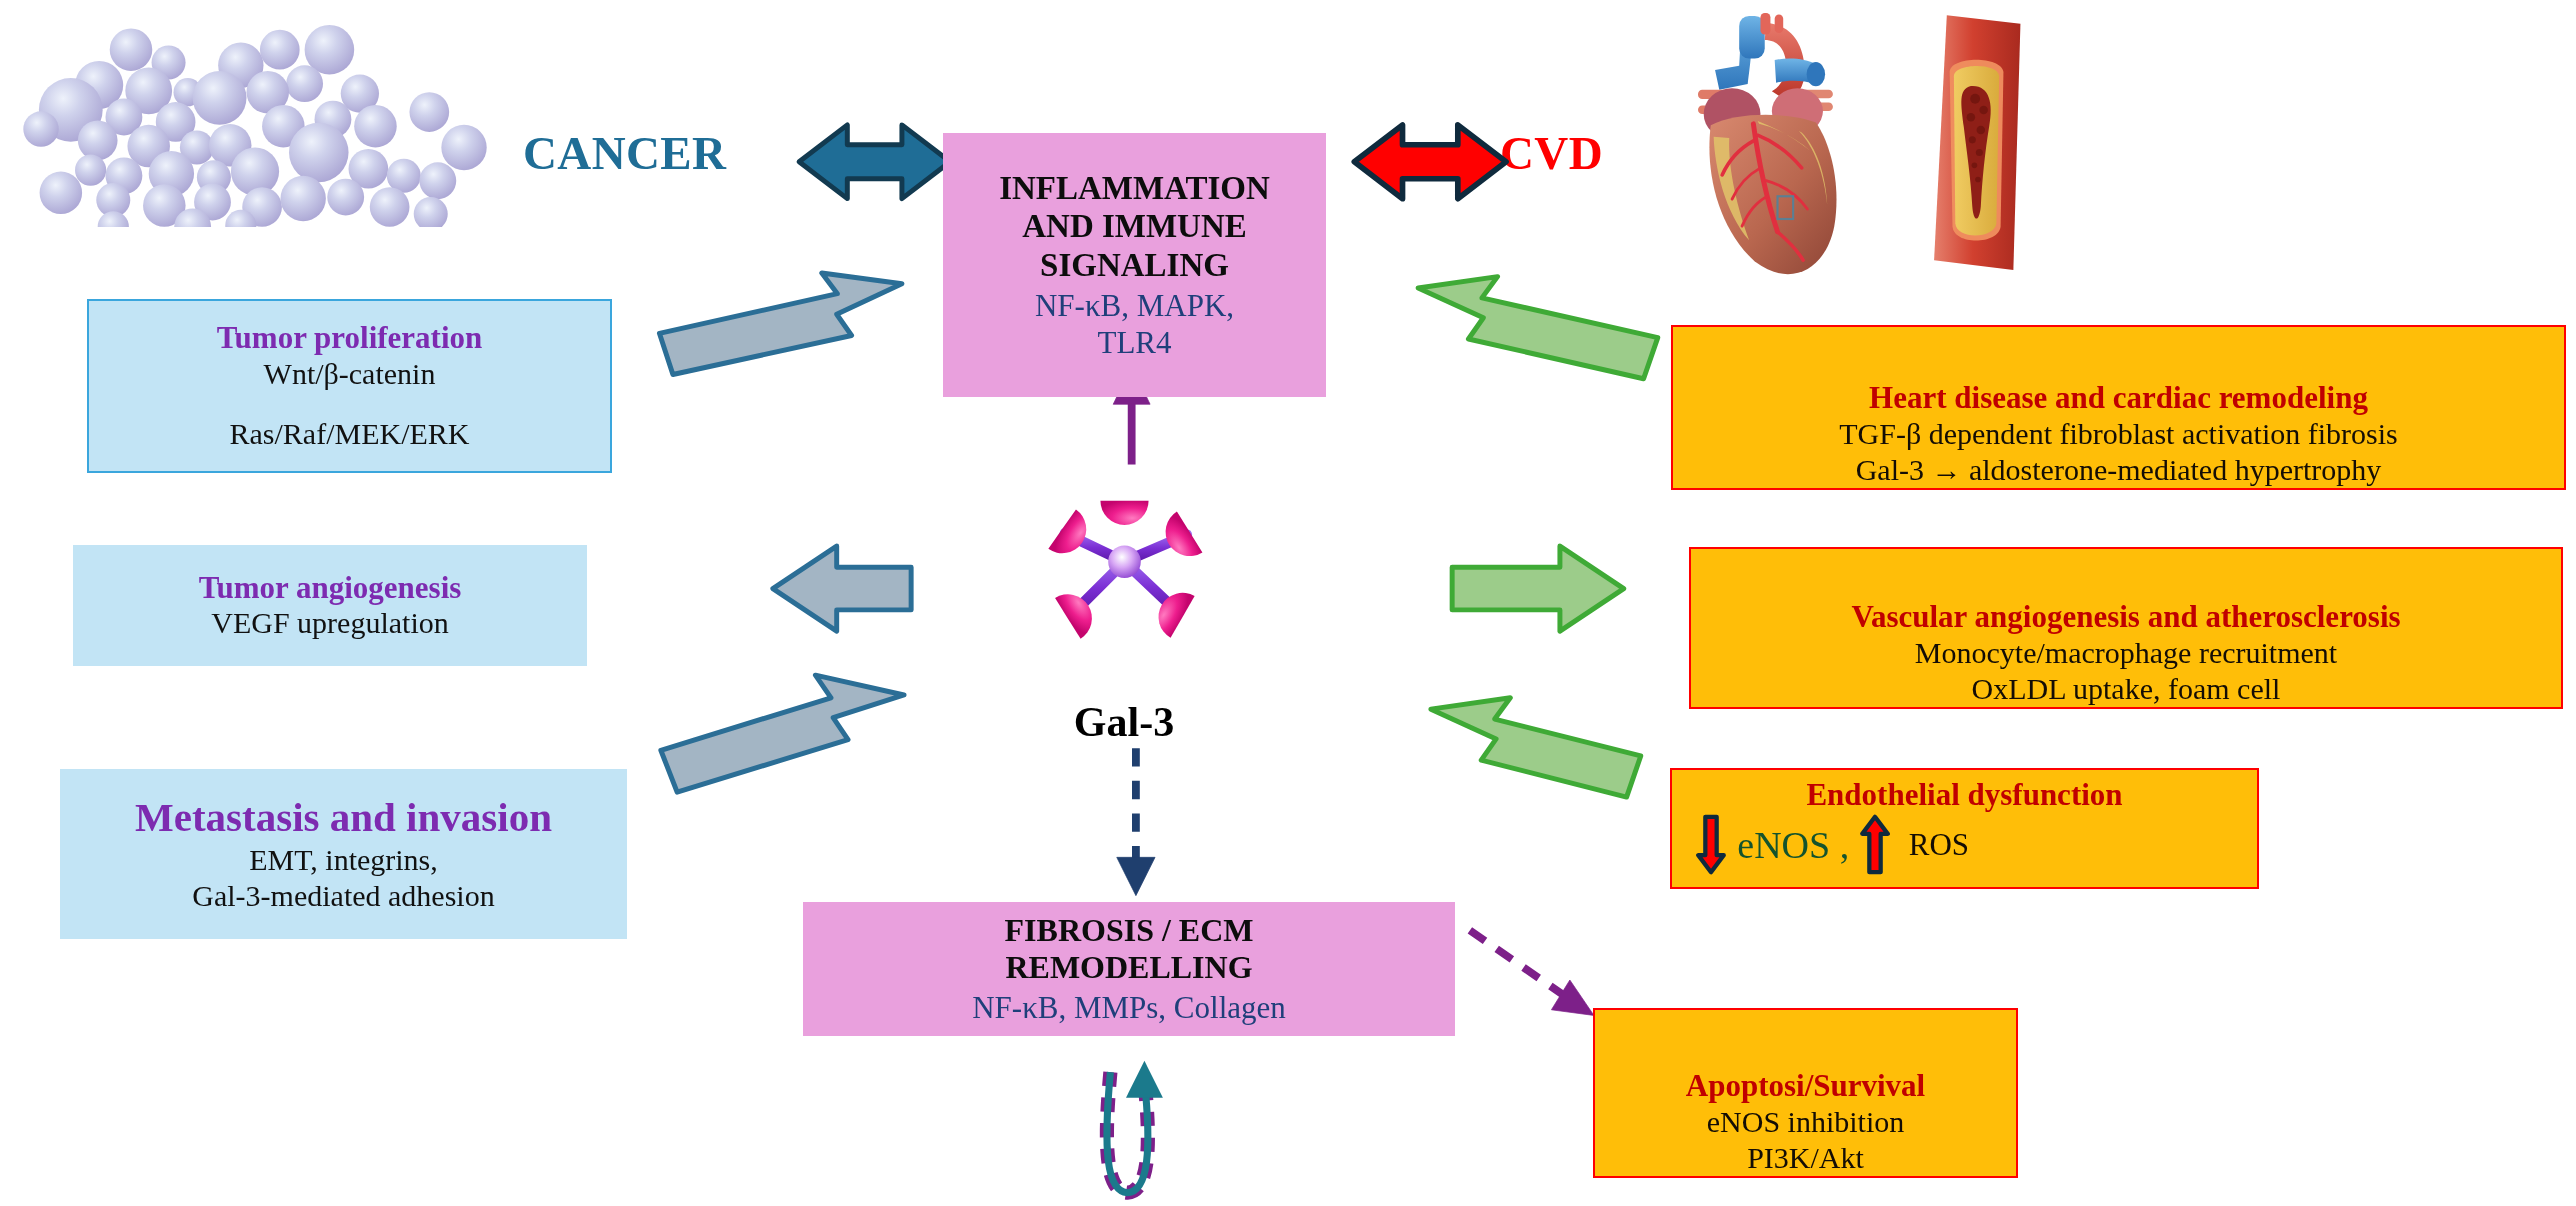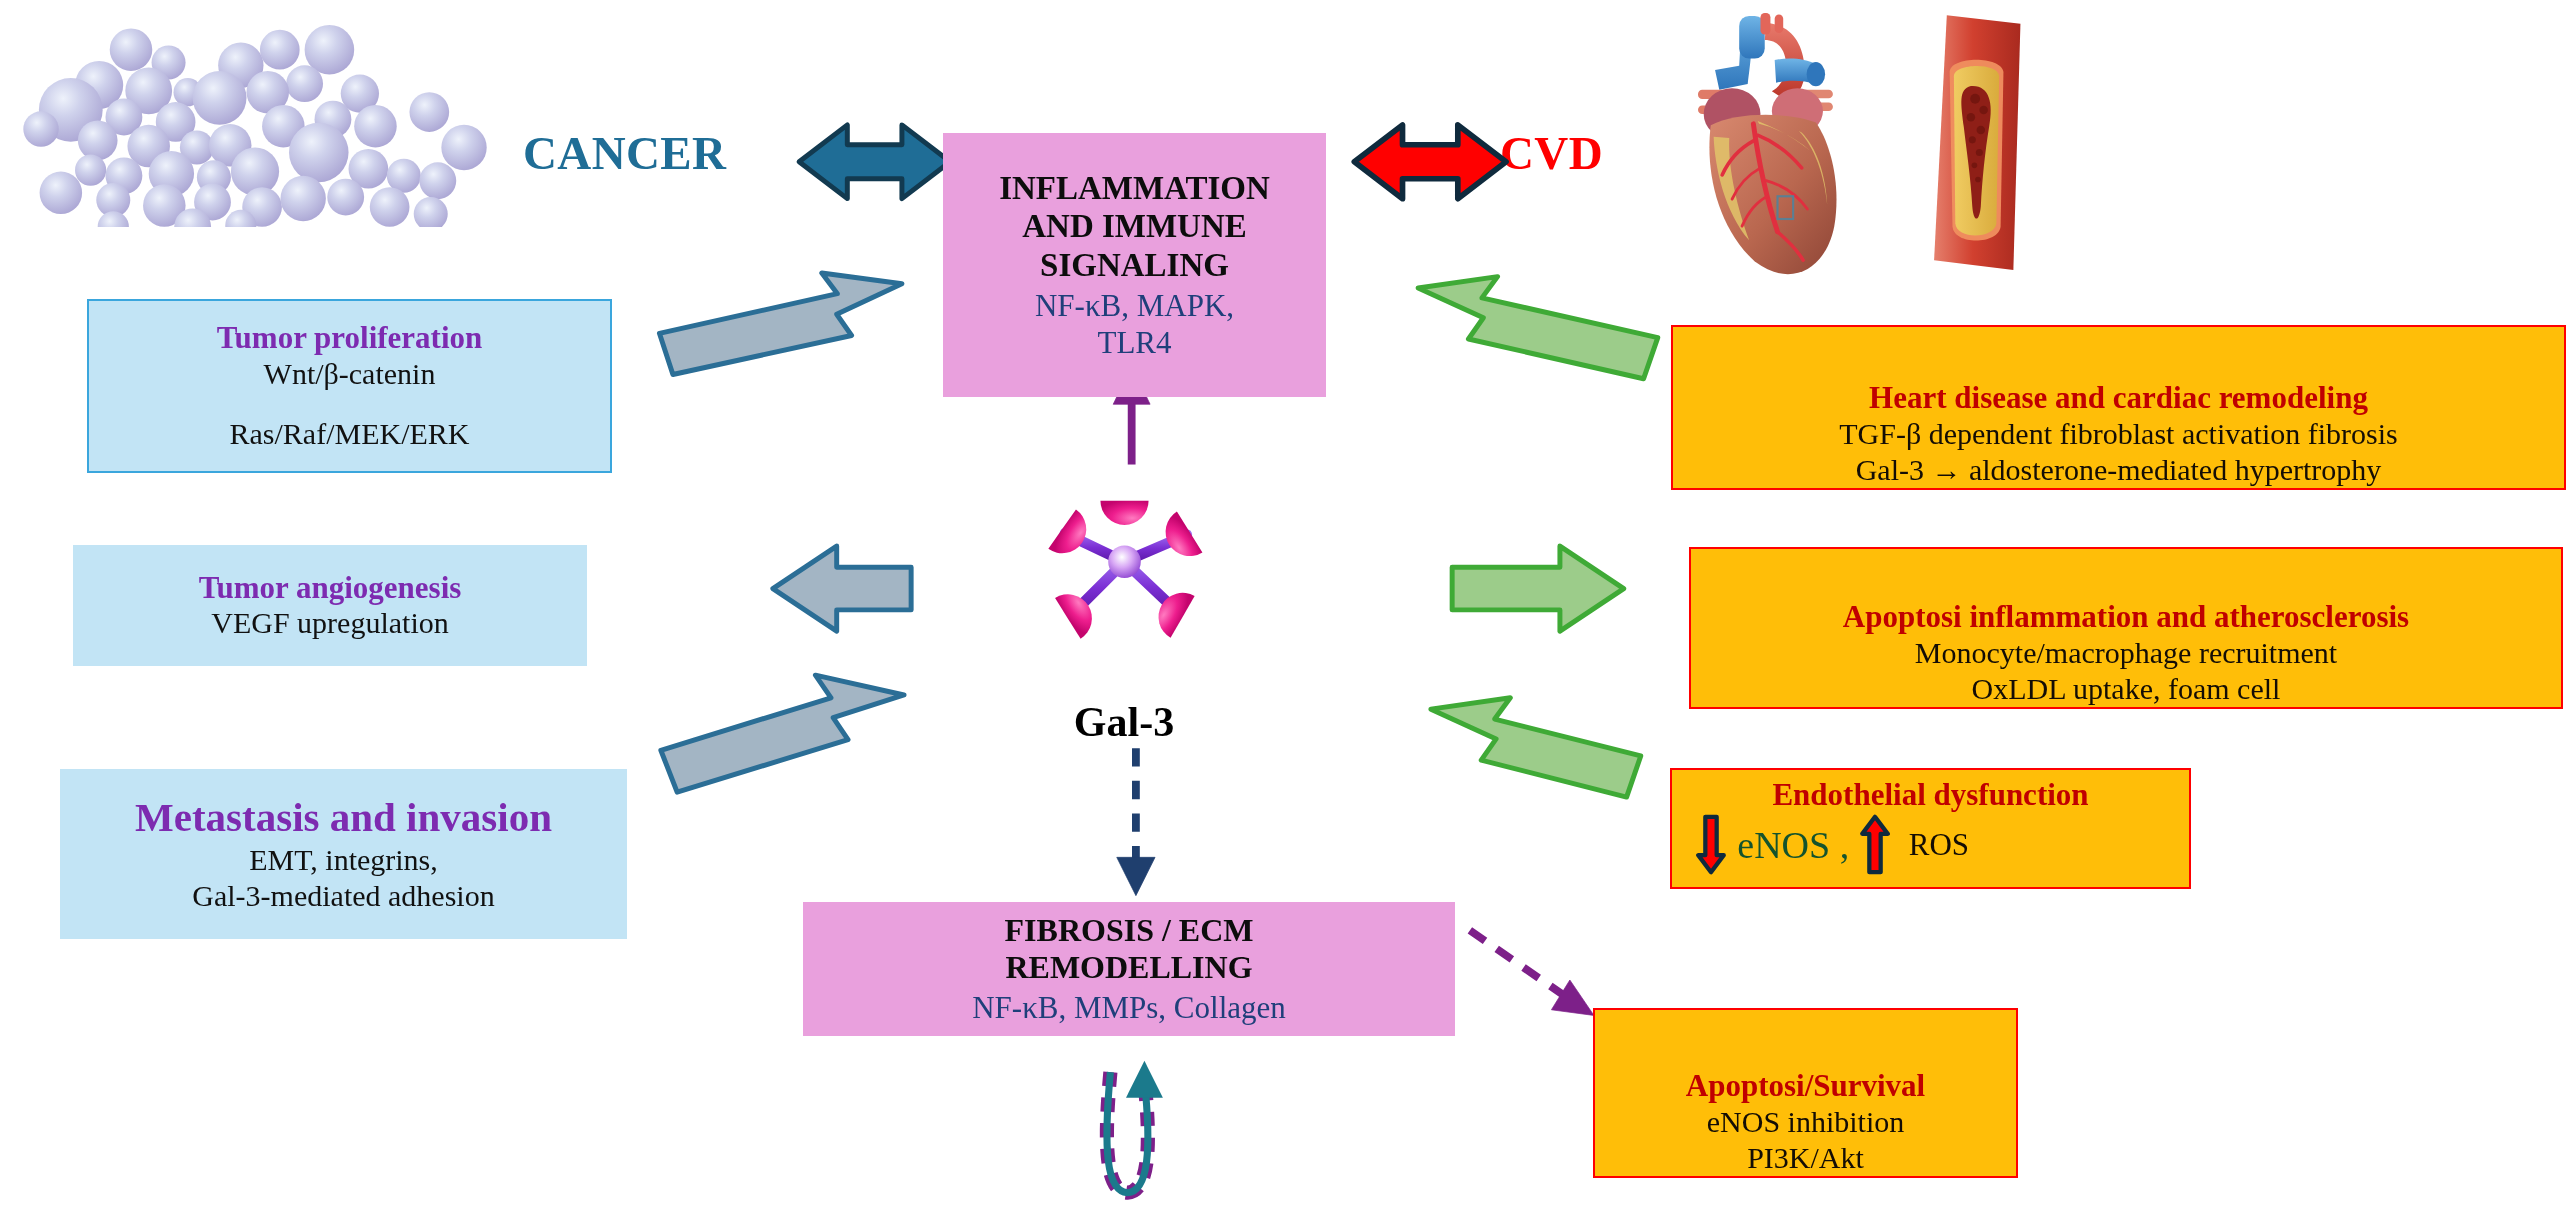--- a/index.html
+++ b/index.html
@@ -303,26 +303,26 @@
   <div class="ln" style="font-size:30px;">Gal-3-mediated adhesion</div>
 </div>
 
 <div class="box orangebox" style="left:1671px;top:325px;width:895px;height:165px;">
   <div class="ttl" style="font-size:31px;">Heart disease and cardiac remodeling</div>
   <div class="ln" style="font-size:30px;">TGF-β dependent fibroblast activation fibrosis</div>
   <div class="ln" style="font-size:30px;">Gal-3 → aldosterone-mediated hypertrophy</div>
 </div>
 
 <div class="box orangebox" style="left:1689px;top:547px;width:874px;height:162px;">
-  <div class="ttl" style="font-size:31px;">Apoptosi inflammation and atherosclerosis</div>
+  <div class="ttl" style="font-size:31px;">Vascular angiogenesis and atherosclerosis</div>
   <div class="ln" style="font-size:30px;">Monocyte/macrophage recruitment</div>
   <div class="ln" style="font-size:30px;">OxLDL uptake, foam cell</div>
 </div>
 
-<div class="orangebox" style="position:absolute;left:1670px;top:768px;width:521px;height:121px;box-sizing:border-box;">
+<div class="orangebox" style="position:absolute;left:1670px;top:768px;width:589px;height:121px;box-sizing:border-box;">
   <div style="color:#c00000;font-weight:bold;font-size:31px;text-align:center;padding-top:7px;">Endothelial dysfunction</div>
   <div style="display:flex;align-items:center;gap:11.3px;padding-left:24px;margin-top:1.4px;">
     <svg width="30" height="61" viewBox="0 0 42 86">
       <path d="M13 4 L29 4 L29 58 L39 58 L21 82 L3 58 L13 58 Z" fill="#ff0000" stroke="#0f2a3d" stroke-width="6" stroke-linejoin="round"></path>
     </svg>
     <span style="font-size:38px;color:#14532d;">eNOS ,</span>
     <svg width="30" height="61" viewBox="0 0 42 86">
       <path d="M21 4 L39 28 L29 28 L29 82 L13 82 L13 28 L3 28 Z" fill="#ff0000" stroke="#0f2a3d" stroke-width="6" stroke-linejoin="round"></path>
     </svg>
     <span style="font-size:31px;color:#140d05;margin-left:7px;">ROS</span>

